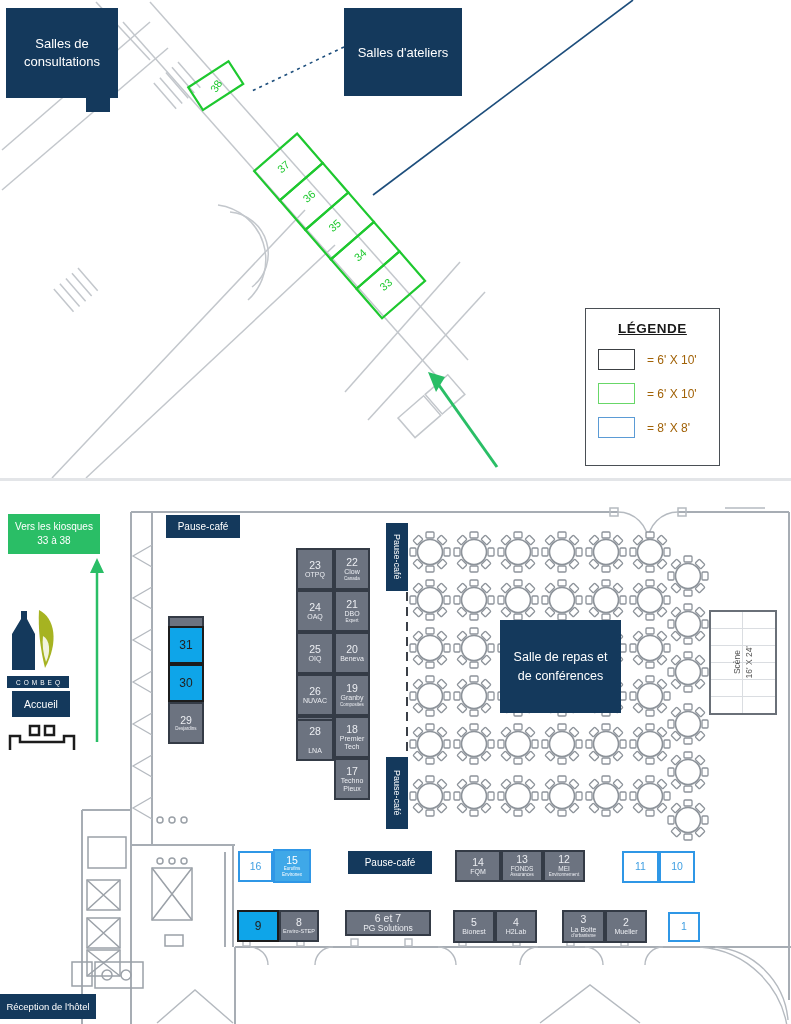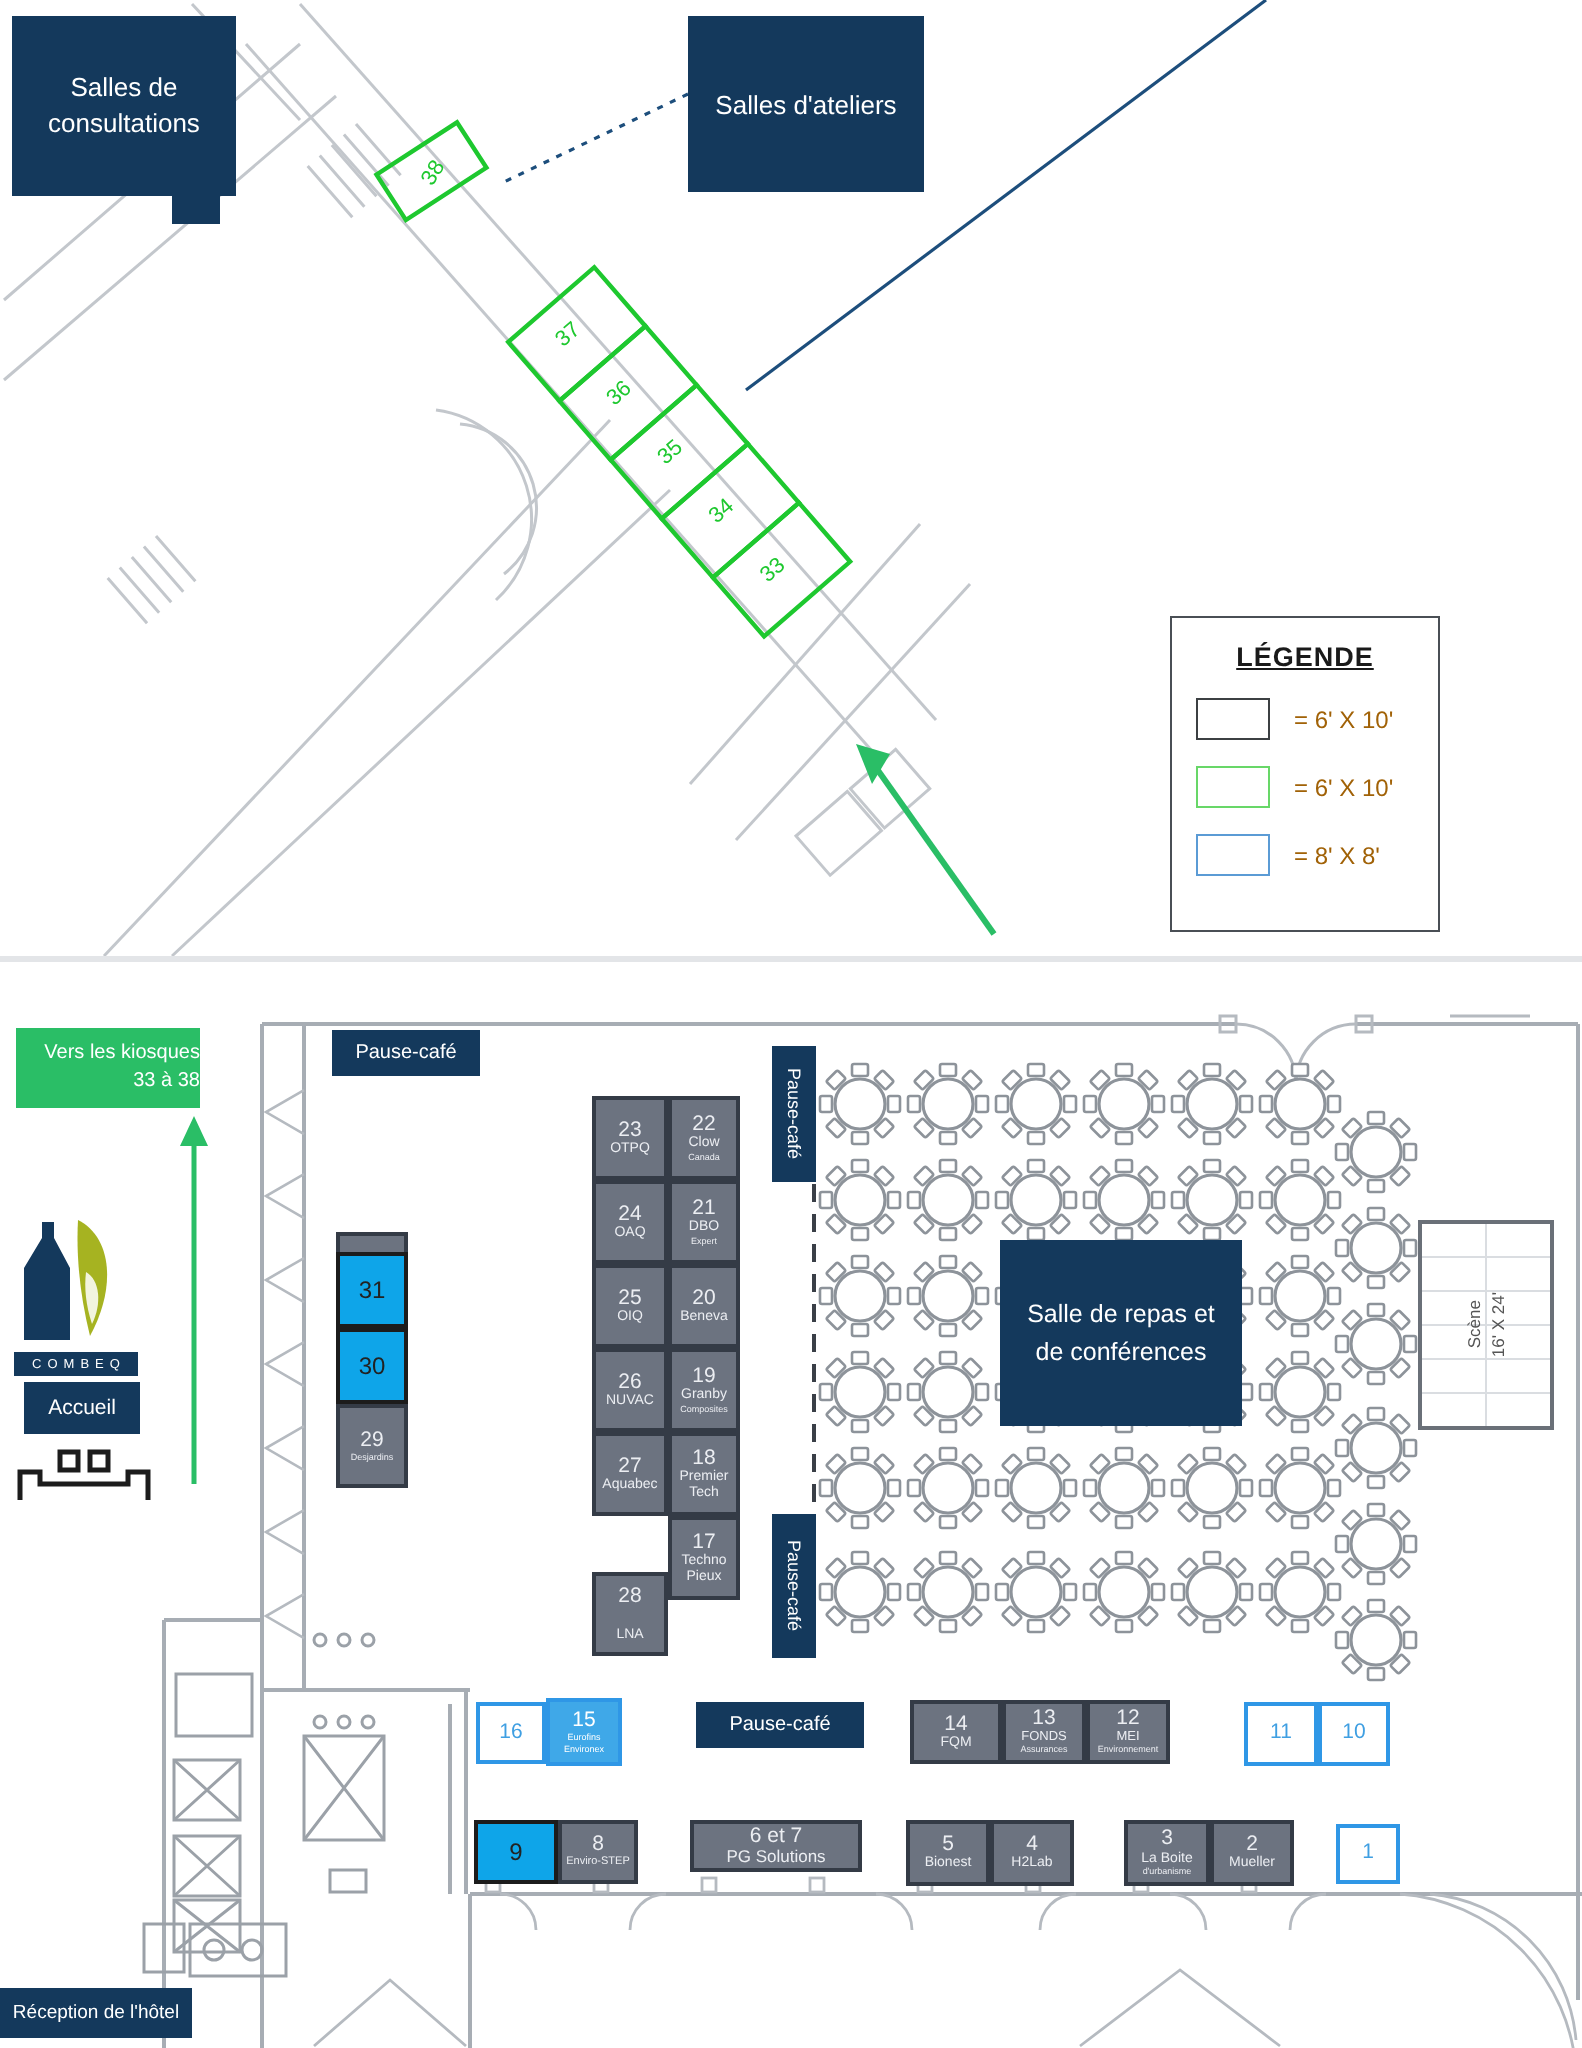--- a/index.html
+++ b/index.html
@@ -8,21 +8,21 @@
     font-family:"Liberation Sans", sans-serif;overflow:hidden;
     -webkit-font-smoothing:antialiased;
   }
   .abs{position:absolute;}
   .navybox{
     background:#14395c;color:#fff;display:flex;align-items:center;
     justify-content:center;text-align:center;box-sizing:border-box;
   }
   .greenbox{
     background:#2abe66;color:#fff;display:flex;flex-direction:column;
-    align-items:flex-end;justify-content:center;text-align:center;box-sizing:border-box;
+    align-items:center;justify-content:center;text-align:center;box-sizing:border-box;
   }
   .vtext{writing-mode:vertical-rl;}
   .booth{
     position:absolute;display:flex;flex-direction:column;align-items:center;
     justify-content:center;text-align:center;line-height:1.08;box-sizing:border-box;
   }
   .booth.gray{background:#6c7380;border:2px solid #343b46;color:#eceef2;}
   .booth.white{background:#0ea5e9;border:2.5px solid #1c1c1c;color:#222;justify-content:center;}
   .booth.blueb{background:#fff;border:2px solid #2f97e6;color:#3f9fe2;}
   .booth.bluef{background:#3fa8e8;border:2px solid #2f97e6;color:#fff;}
@@ -402,21 +402,21 @@
     <div class="sub">Composites</div>
 </div>
 <div class="booth gray" style="left:296px;top:716px;width:38px;height:42px;">
   <div class="num">27</div>
     <div class="nm">Aquabec</div>
 </div>
 <div class="booth gray" style="left:334px;top:716px;width:36px;height:42px;justify-content:center;">
   <div class="num">18</div>
     <div class="nm">Premier Tech</div>
 </div>
-<div class="booth gray" style="left:296px;top:786px;width:38px;height:42px;gap:10px;">
+<div class="booth gray" style="left:296px;top:719px;width:38px;height:42px;gap:10px;">
   <div class="num">28</div>
     <div class="nm">LNA</div>
 </div>
 <div class="booth gray" style="left:334px;top:758px;width:36px;height:42px;">
   <div class="num">17</div>
     <div class="nm">Techno Pieux</div>
 </div>
 
 <div class="booth blueb" style="left:238px;top:851px;width:35px;height:31px;">
   <div class="num">16</div>

